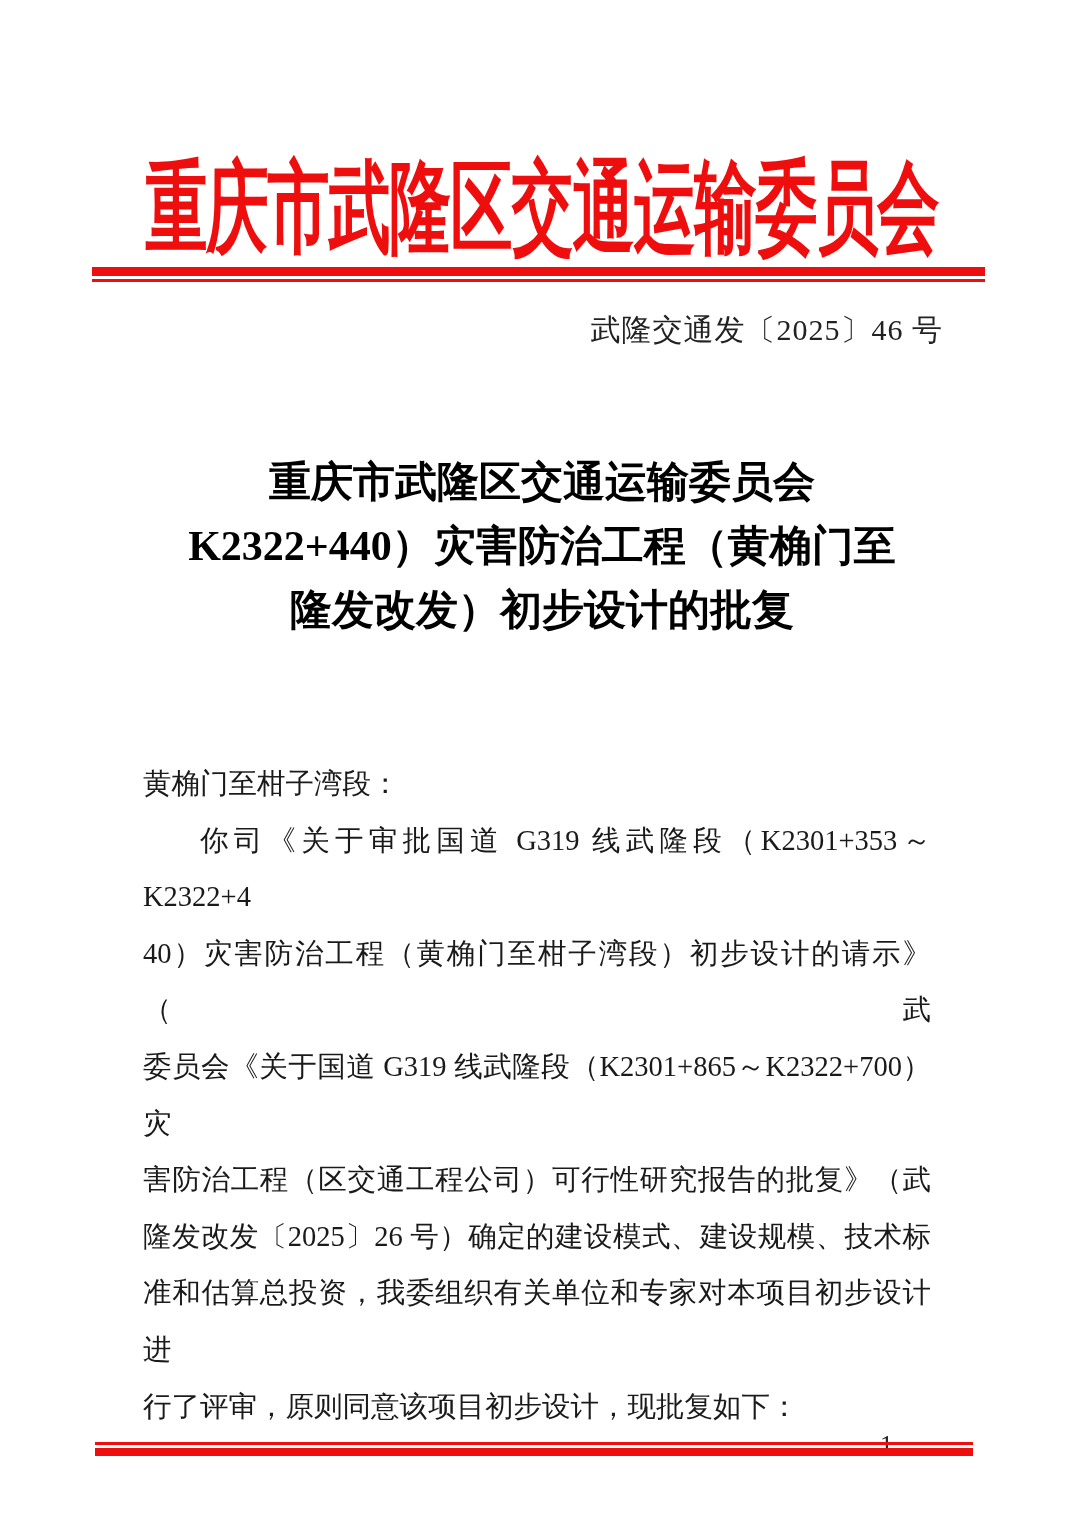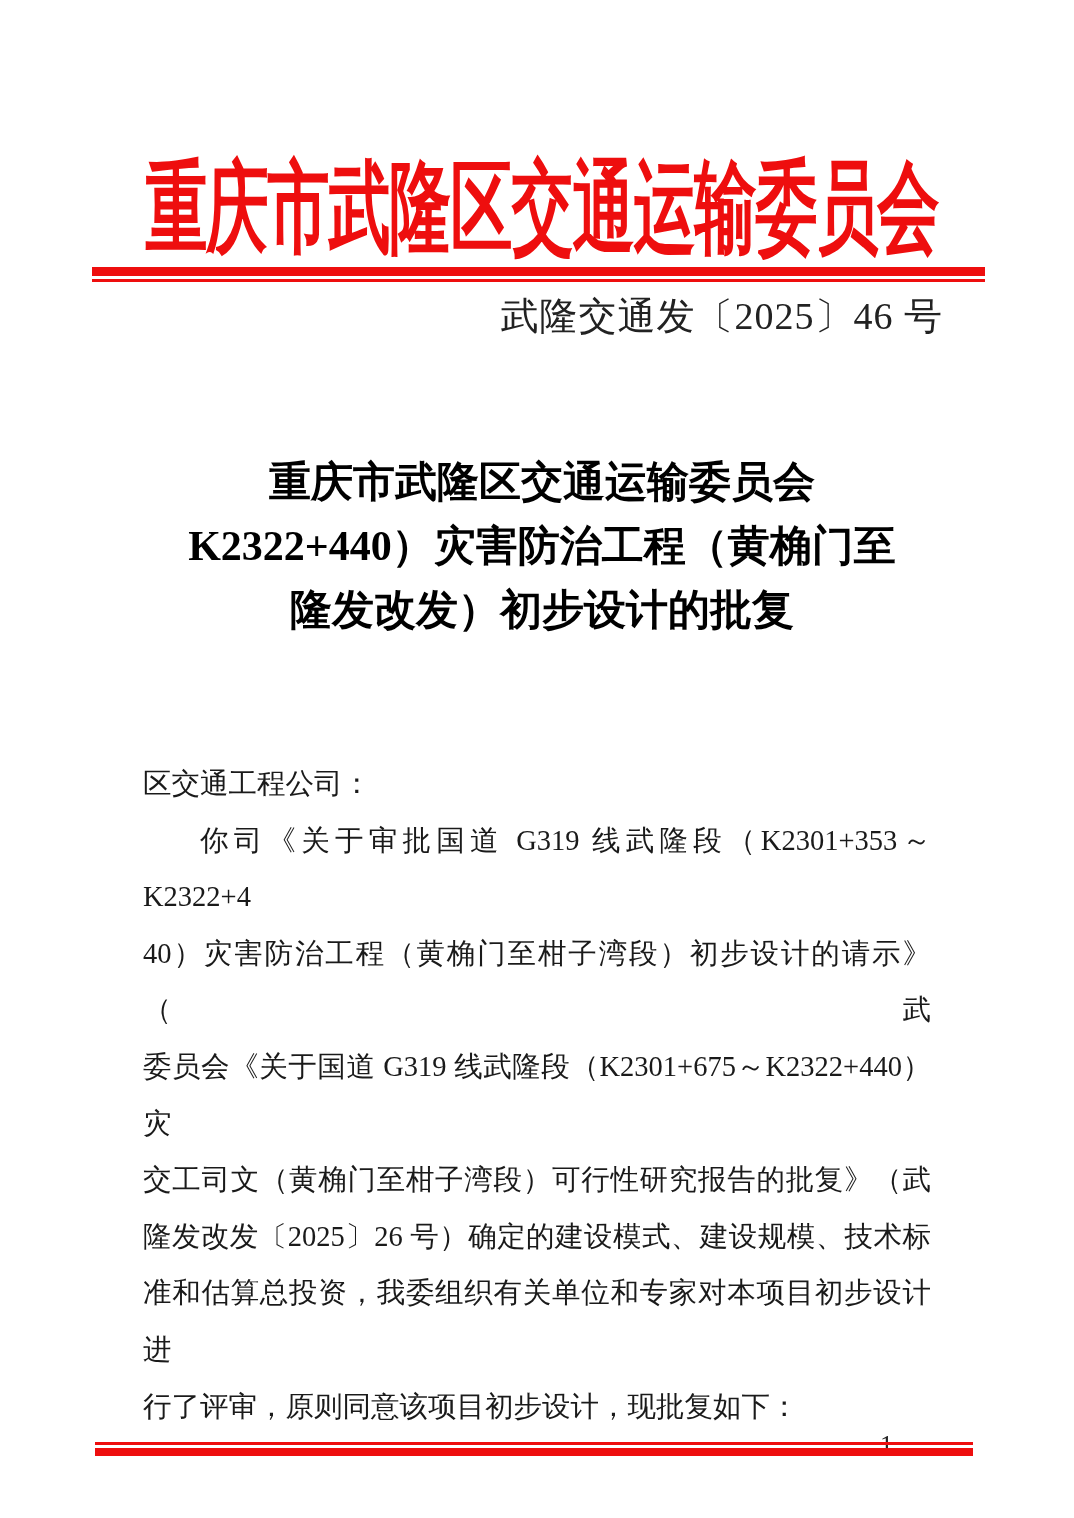--- a/index.html
+++ b/index.html
@@ -25,22 +25,22 @@
     transform:scaleY(1.62);
     transform-origin:center top;
     white-space:nowrap;
   }
   .rule{position:absolute;background:#ee0e0e;}
   .rule-top-thick{left:92px;top:267px;width:893px;height:9px;}
   .rule-top-thin{left:92px;top:279px;width:893px;height:3px;}
   
   .doc-number{
     position:absolute;
-    top:291px;right:141px;
-    font-size:38px;
+    top:310px;right:141px;
+    font-size:30px;
     letter-spacing:1px;
     color:#222222;
     white-space:nowrap;
     margin-left:13px;
   }
   
   .doc-title{
     position:absolute;
     top:450px;left:0;width:100%;
     text-align:center;
@@ -88,26 +88,26 @@
 
   <div class="doc-number">武隆交通发〔2025〕46 号</div>
 
   <div class="doc-title">
     <div class="tline">重庆市武隆区交通运输委员会</div>
     <div class="tline">K2322+440）灾害防治工程（黄桷门至</div>
     <div class="tline">隆发改发）初步设计的批复</div>
   </div>
 
   <div class="body-block">
-    <div class="bline">区交通工程公司：</div>
+    <div class="bline">黄桷门至柑子湾段：</div>
 
     <div class="bline jline indent">你司《关于审批国道 G319 线武隆段（K2301+353～K2322+4</div>
     <div class="bline jline">40）灾害防治工程（黄桷门至柑子湾段）初步设计的请示》（武</div>
-    <div class="bline jline">委员会《关于国道 G319 线武隆段（K2301+675～K2322+440）灾</div>
-    <div class="bline jline">交工司文（黄桷门至柑子湾段）可行性研究报告的批复》（武</div>
+    <div class="bline jline">委员会《关于国道 G319 线武隆段（K2301+865～K2322+700）灾</div>
+    <div class="bline jline">害防治工程（区交通工程公司）可行性研究报告的批复》（武</div>
     <div class="bline jline">隆发改发〔2025〕26 号）确定的建设模式、建设规模、技术标</div>
     <div class="bline jline">准和估算总投资，我委组织有关单位和专家对本项目初步设计进</div>
     <div class="bline">行了评审，原则同意该项目初步设计，现批复如下：</div>
 
   </div>
 
   <div class="page-number">1</div>
 
   <div class="rule rule-bottom-thin"></div>
   <div class="rule rule-bottom-thick"></div>

